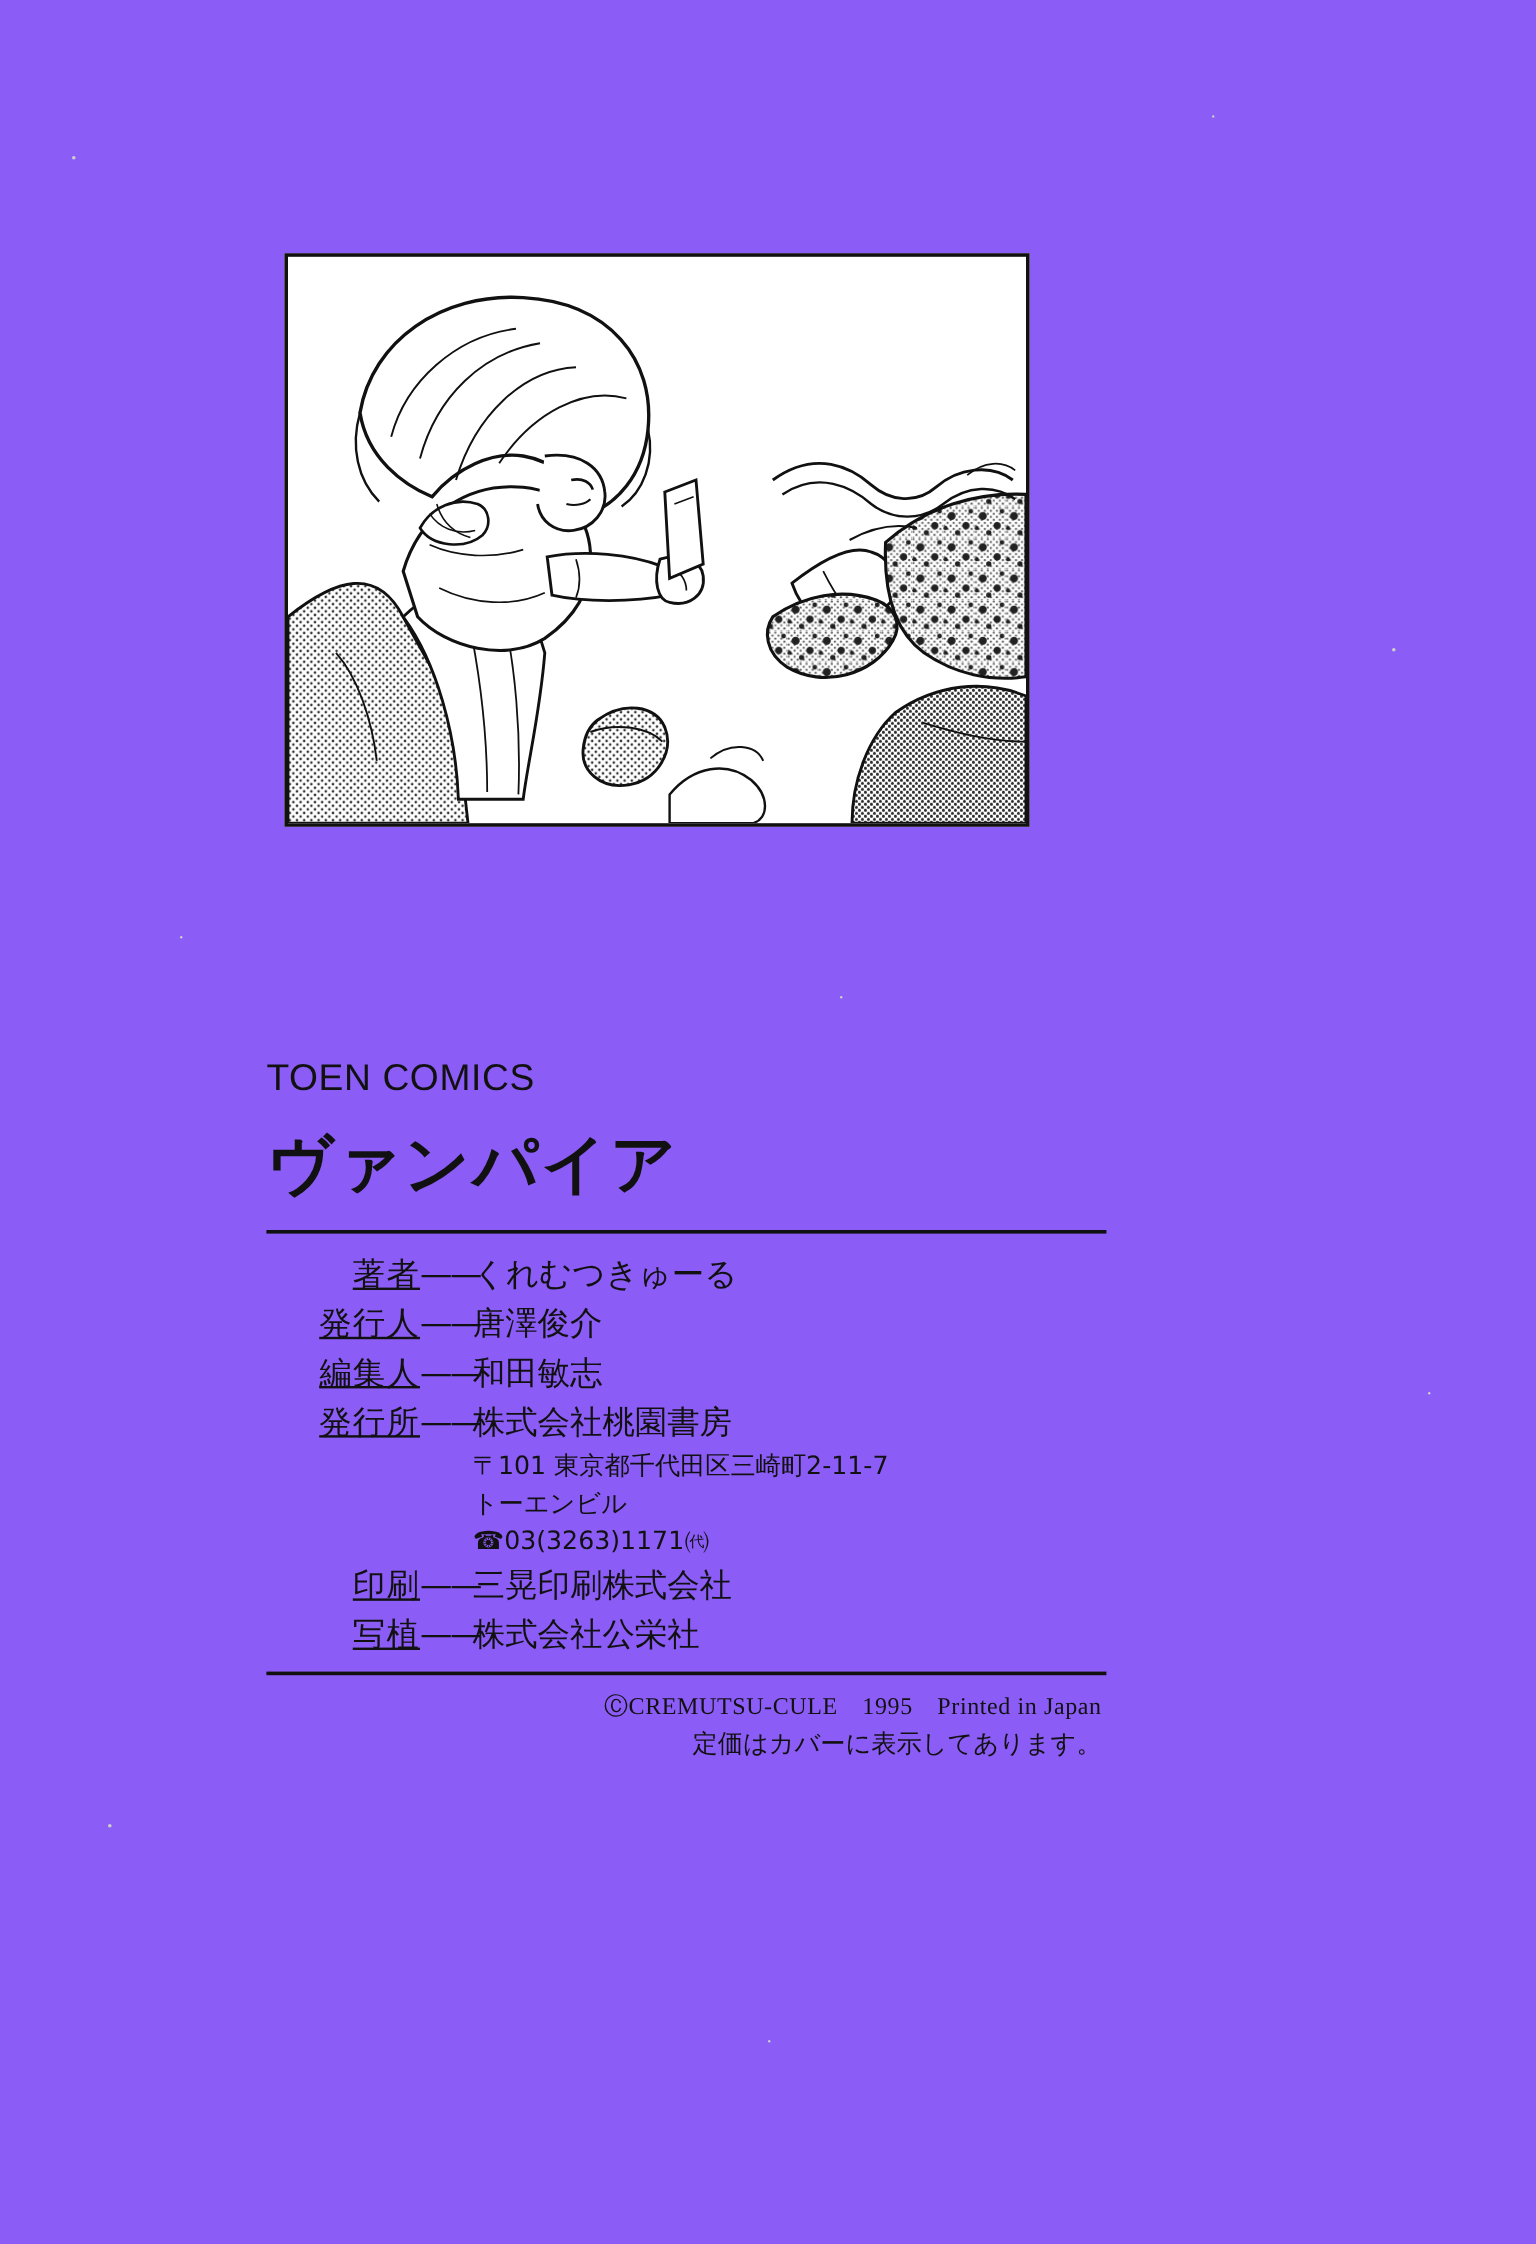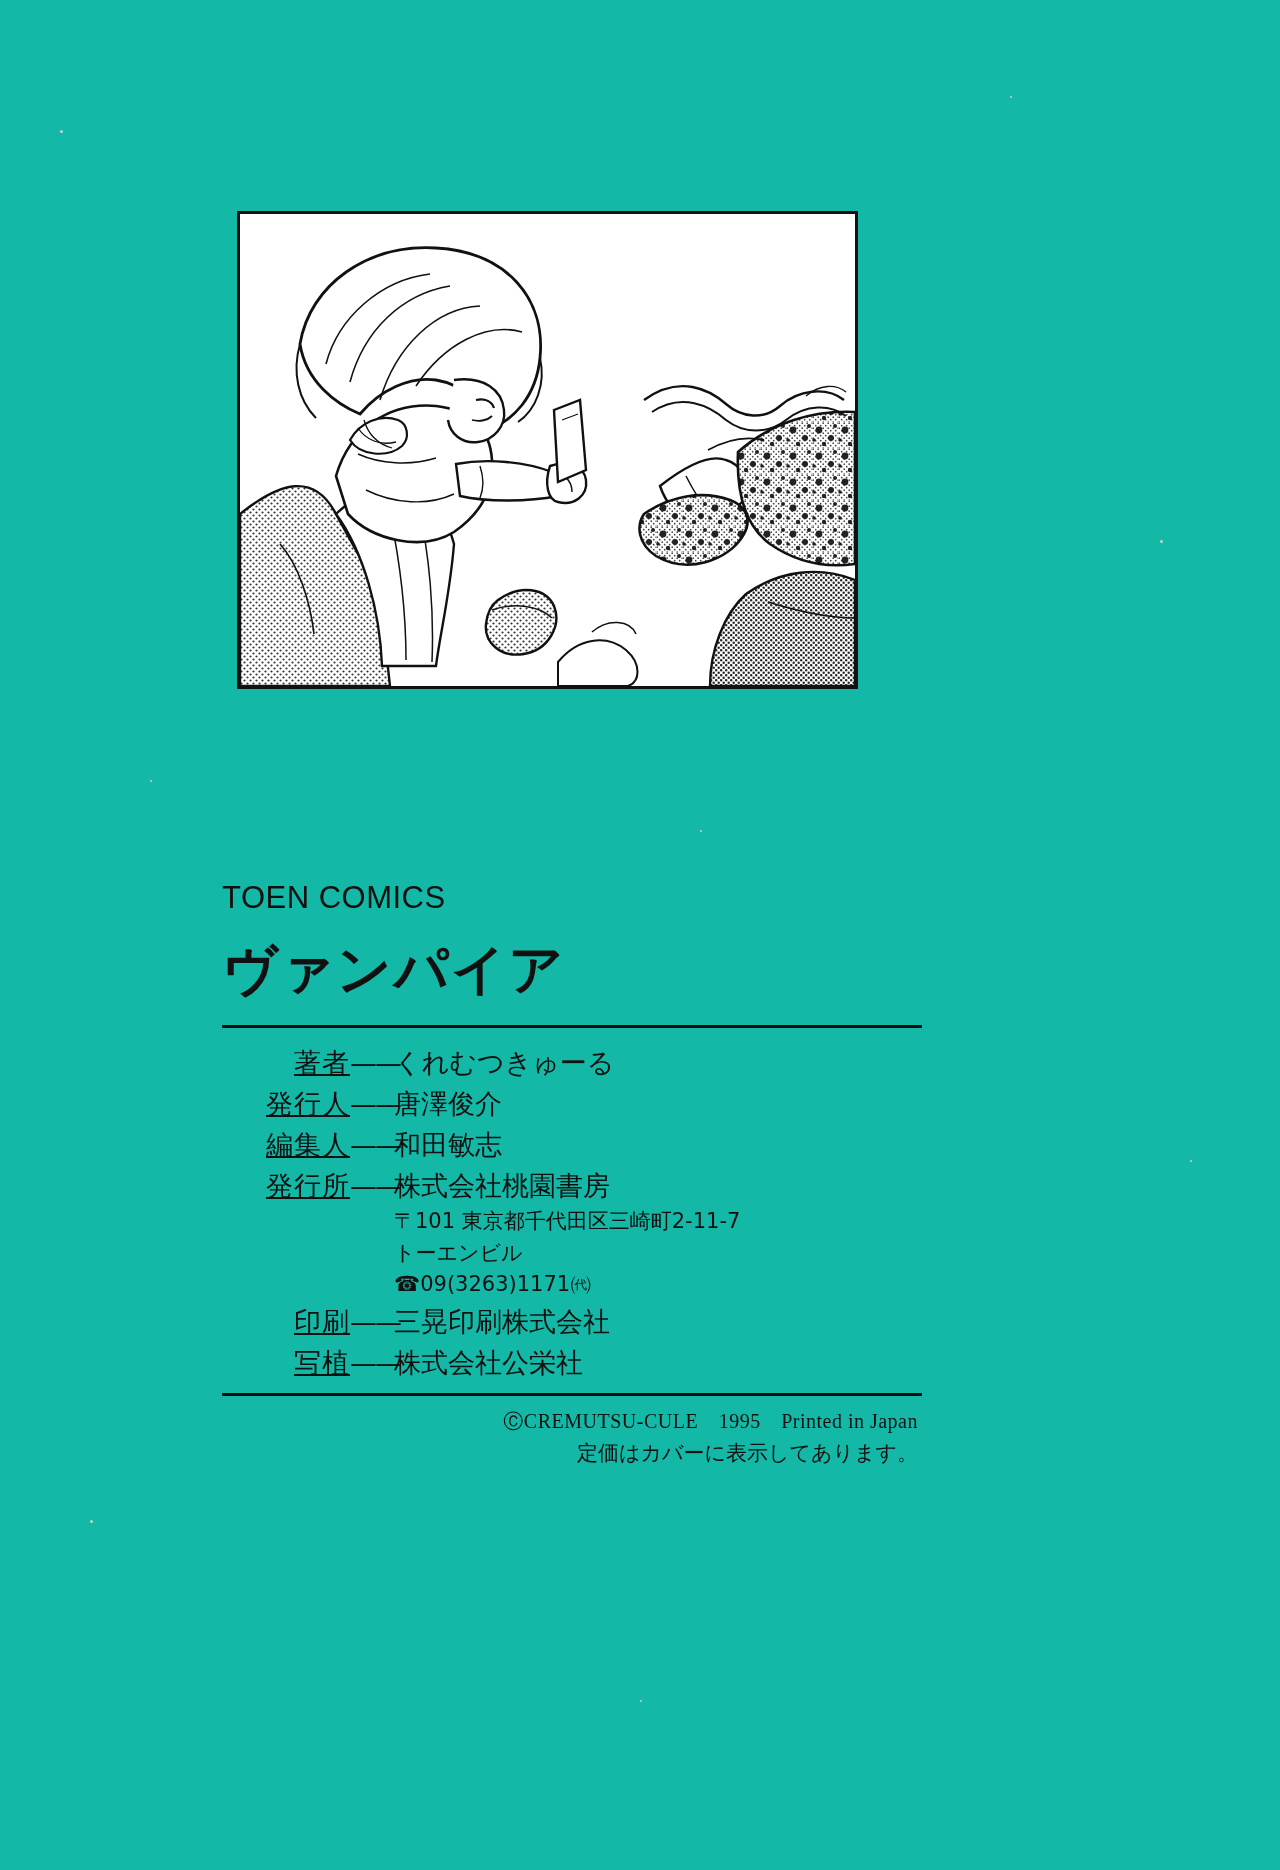--- a/index.html
+++ b/index.html
@@ -11,21 +11,21 @@
     width: 1280px;
     height: 1870px;
     position: relative;
     font-family: "Liberation Sans", sans-serif;
     color: #111;
     overflow: hidden;
   }
   .page {
     position: absolute;
     inset: 0;
-    background: #14b8a6;
+    background: #8b5cf6;
   }
   
   .illustration-frame {
     position: absolute;
     left: 237px;
     top: 211px;
     width: 615px;
     height: 472px;
     border: 3px solid #111;
     background: #ffffff;
@@ -266,21 +266,21 @@
       </div>
 
       <div class="credit-row">
         <span class="credit-role">発行所</span>
         <span class="credit-dash">——</span>
         <span class="credit-value">株式会社桃園書房</span>
       </div>
 
       <div class="credit-sub">〒101 東京都千代田区三崎町2-11-7</div>
       <div class="credit-sub">トーエンビル</div>
-      <div class="credit-sub">☎09(3263)1171㈹</div>
+      <div class="credit-sub">☎03(3263)1171㈹</div>
 
       <div class="credit-row">
         <span class="credit-role">印刷</span>
         <span class="credit-dash">——</span>
         <span class="credit-value">三晃印刷株式会社</span>
       </div>
 
       <div class="credit-row">
         <span class="credit-role">写植</span>
         <span class="credit-dash">——</span>

